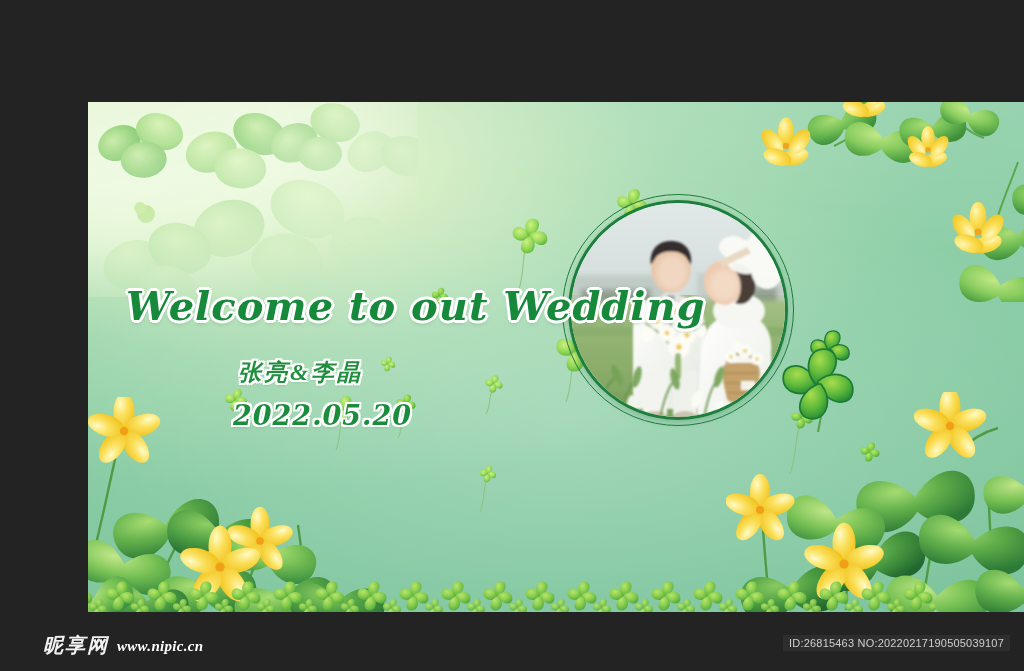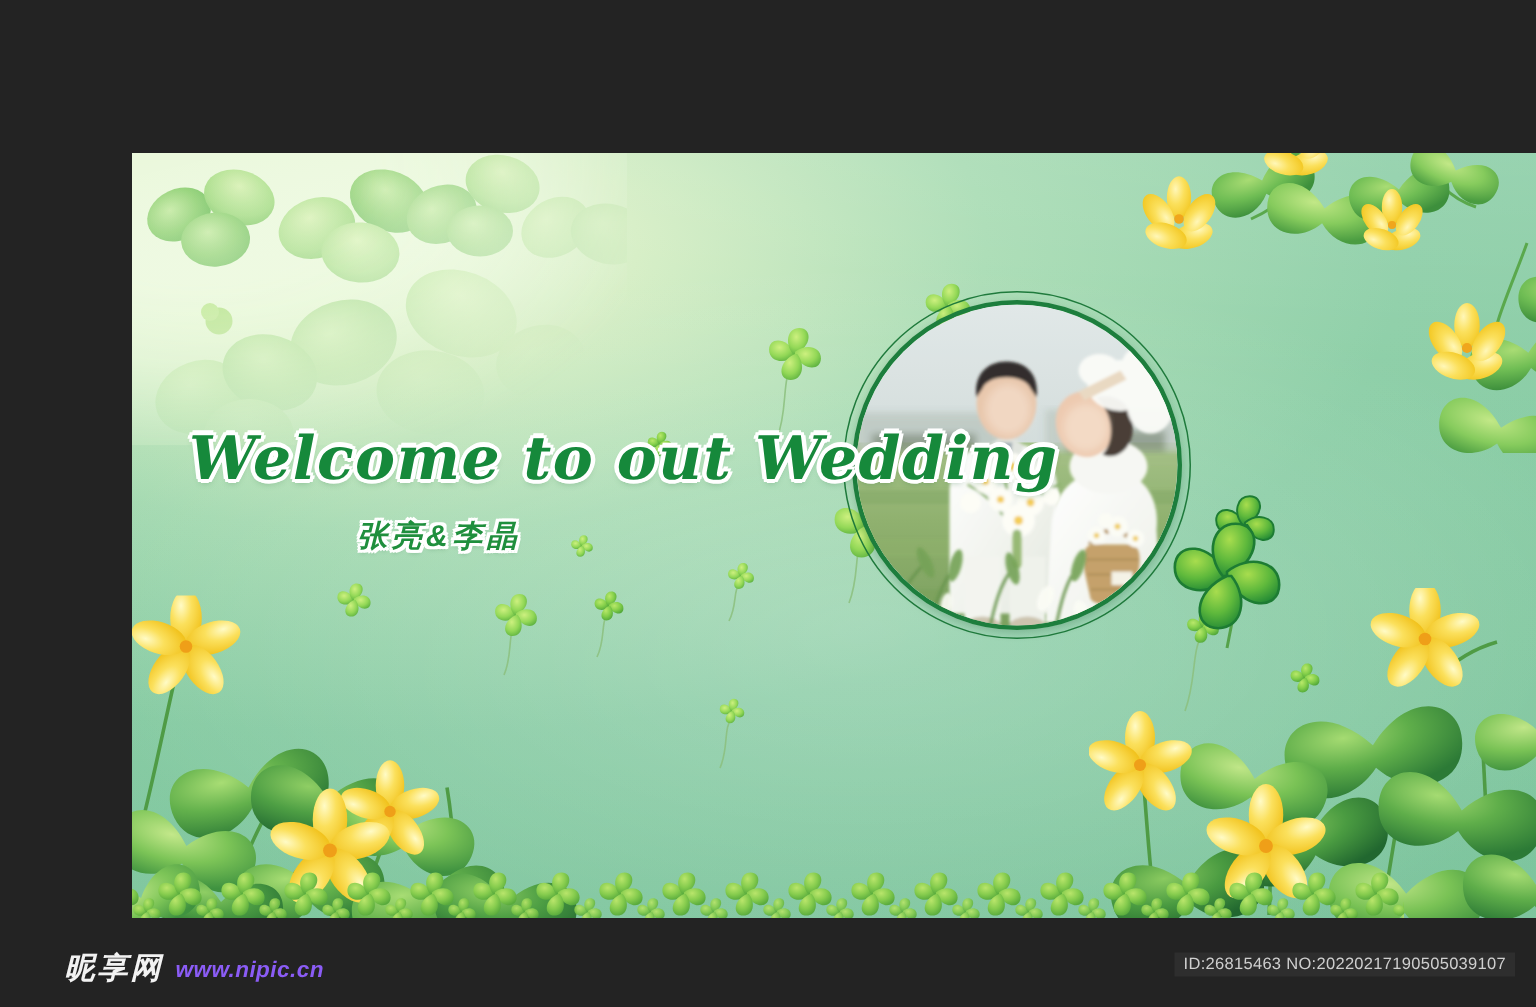--- a/index.html
+++ b/index.html
@@ -47,24 +47,24 @@
     font-style:italic;font-weight:bold;
     font-size:40px;letter-spacing:1px;
     color:#16893b;
     white-space:nowrap;
     text-shadow:
       -2px -2px 0 #fff, 2px -2px 0 #fff, -2px 2px 0 #fff, 2px 2px 0 #fff,
       -3px 0 0 #fff, 3px 0 0 #fff, 0 -3px 0 #fff, 0 3px 0 #fff,
       0 3px 4px rgba(40,110,60,.35);
   }
   #couple-names{
-    position:absolute;left:150px;top:242px;
-    font-family:Liberation Sans, sans-serif;
+    position:absolute;left:150px;top:255px;
+    font-family:Liberation Serif, serif;
     font-weight:bold;font-style:italic;
-    font-size:20px;letter-spacing:3px;
+    font-size:23px;letter-spacing:3px;
     color:#1f8f3d;
     white-space:nowrap;
     text-shadow:
       -2px -2px 0 #fff, 2px -2px 0 #fff, -2px 2px 0 #fff, 2px 2px 0 #fff,
       -2px 0 0 #fff, 2px 0 0 #fff, 0 -2px 0 #fff, 0 2px 0 #fff,
       0 2px 3px rgba(40,110,60,.35);
   }
   #wedding-date{
     position:absolute;left:145px;top:298px;
     font-family:"DejaVu Serif", serif;
@@ -102,22 +102,22 @@
     display:flex;align-items:flex-end;gap:8px;
   }
   #wm-cn{
     font-family:"DejaVu Sans", sans-serif;
     font-weight:bold;font-size:20px;color:#f2f2f2;
     letter-spacing:2px;font-style:italic;
     line-height:1;
     margin-left:27px;
   }
   #wm-url{
-    font-family:Liberation Sans, sans-serif;
-    font-weight:bold;font-style:italic;font-size:15px;color:#8b5cf6;
+    font-family:Liberation Serif, serif;
+    font-weight:bold;font-style:italic;font-size:15px;color:#ffffff;
     letter-spacing:.3px;line-height:1;padding-bottom:1px;
   }
   #wm-id{
     position:absolute;right:14px;bottom:20px;
     font-family:"Liberation Sans", sans-serif;
     font-size:11px;color:#cfcfcf;
     background:#2e2e2e;padding:2px 6px;letter-spacing:.2px;margin-top:12px;
   }
 </style>
 </head>
@@ -815,20 +815,21 @@
             </g>
 
             <rect x="0" y="0" width="220" height="220" fill="#ffffff" opacity=".08"></rect>
           </svg>
         </div>
       </div>
     </div>
 
     <div id="headline">Welcome to out Wedding</div>
     <div id="couple-names">张亮&amp;李晶</div>
+    <div id="wedding-date">2022.05.20</div>
 
   </div>
 
   <div id="footer">
     <div id="wm-logo">
       <span id="wm-cn">昵享网</span>
       <span id="wm-url">www.nipic.cn</span>
     </div>
     <div id="wm-id">ID:26815463 NO:20220217190505039107</div>
   </div>

